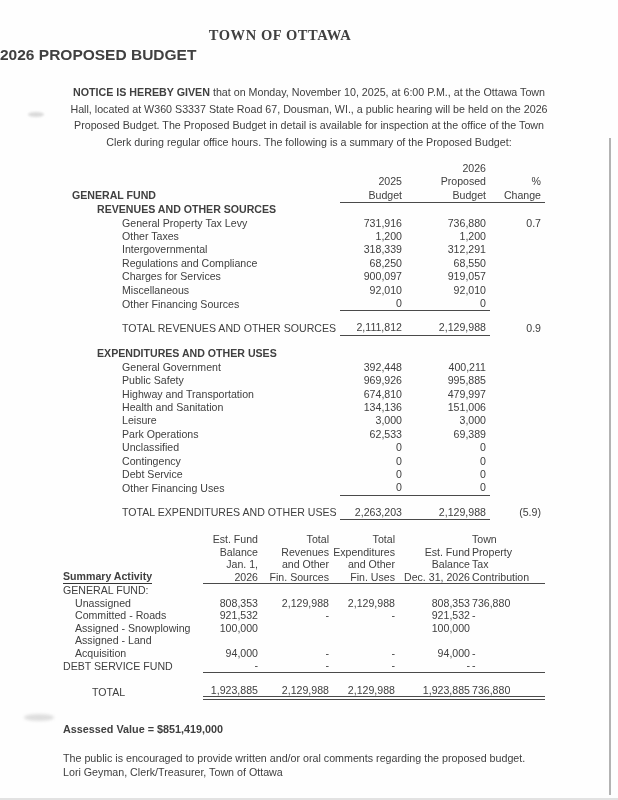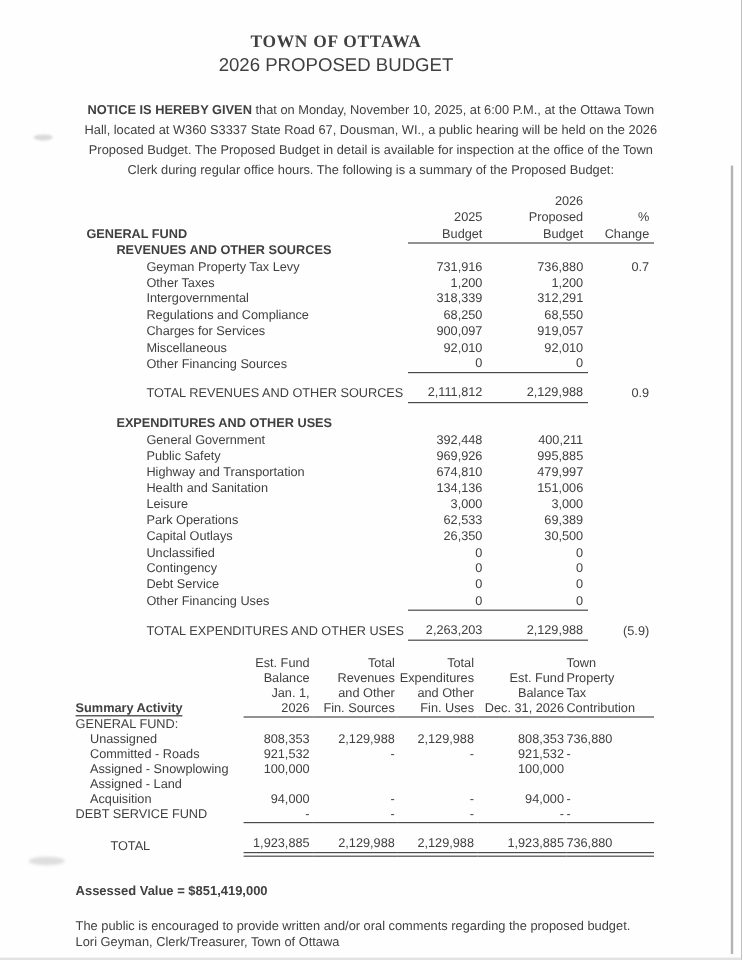--- a/index.html
+++ b/index.html
@@ -7,21 +7,21 @@
     position:relative; width:618px; height:800px; margin:0 auto;
     background:#fefefe; overflow:hidden;
     font-family:"Liberation Sans", sans-serif; color:#404040;
   }
   .content { padding-top:27px; }
   .title {
     text-align:center; font-family:"Liberation Serif", serif;
     font-weight:bold; font-size:14.5px; letter-spacing:0.6px; width:560px;
   }
   .subtitle {
-    text-align:center; font-weight:normal; font-size:15.5px; margin-top:2px; width:560px;
+    text-align:left; font-weight:bold; font-size:15.5px; margin-top:2px; width:560px;
   }
   .notice {
     width:486px; margin:20px auto 0; text-align:center;
     font-size:10.7px; line-height:16.5px;
   }
   .notice .lead { font-weight:bold; }
 
   table { border-collapse:collapse; }
   td, th { padding:0; box-sizing:border-box; font-weight:normal; }
 
@@ -104,21 +104,21 @@
           <td class="c3 hdr-u">Change</td>
         </tr>
       </thead>
       <tbody>
         <tr class="section">
           <td colspan="4">REVENUES AND OTHER SOURCES</td>
         </tr>
       </tbody>
       <tbody>
           <tr>
-            <td class="c0">Geyman Property Tax Levy</td>
+            <td class="c0">General Property Tax Levy</td>
             <td class="c1">731,916</td>
             <td class="c2">736,880</td>
             <td class="c3">0.7</td>
           </tr>
           <tr>
             <td class="c0">Other Taxes</td>
             <td class="c1">1,200</td>
             <td class="c2">1,200</td>
             <td class="c3"></td>
           </tr>
@@ -195,26 +195,20 @@
           <tr>
             <td class="c0">Leisure</td>
             <td class="c1">3,000</td>
             <td class="c2">3,000</td>
             <td class="c3"></td>
           </tr>
           <tr>
             <td class="c0">Park Operations</td>
             <td class="c1">62,533</td>
             <td class="c2">69,389</td>
-            <td class="c3"></td>
-          </tr>
-          <tr>
-            <td class="c0">Capital Outlays</td>
-            <td class="c1">26,350</td>
-            <td class="c2">30,500</td>
             <td class="c3"></td>
           </tr>
           <tr>
             <td class="c0">Unclassified</td>
             <td class="c1">0</td>
             <td class="c2">0</td>
             <td class="c3"></td>
           </tr>
           <tr>
             <td class="c0">Contingency</td>

